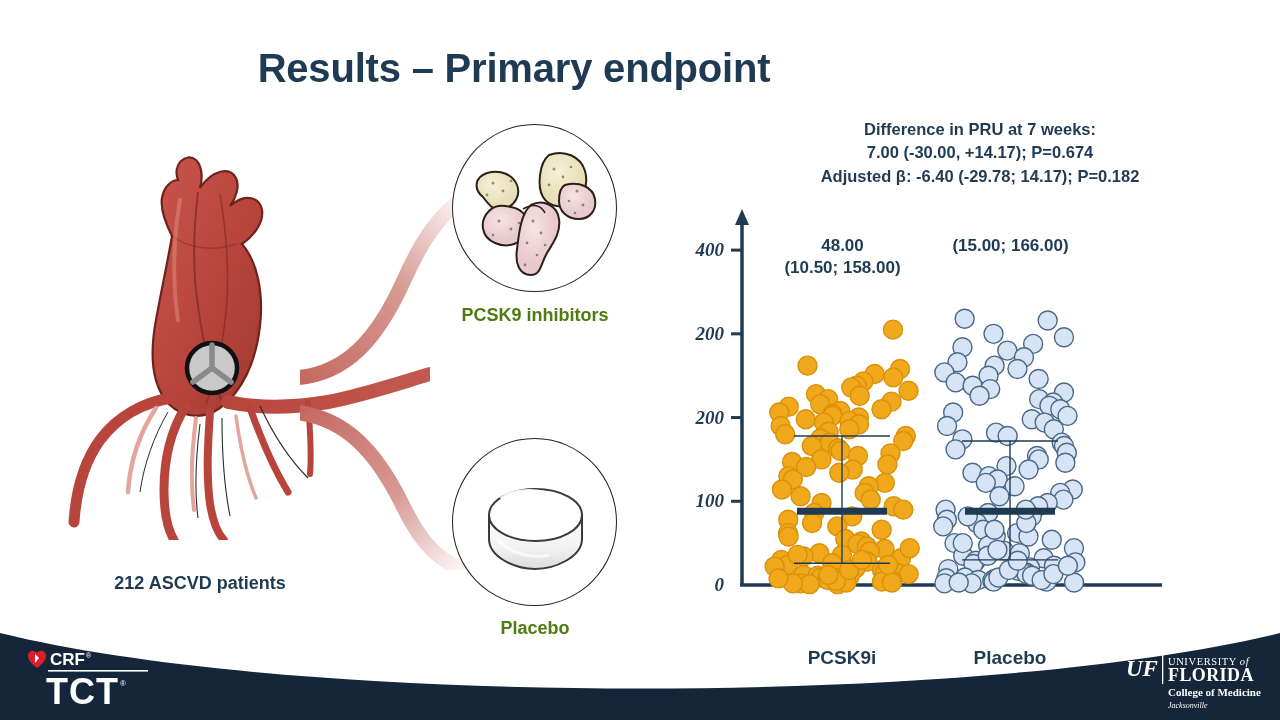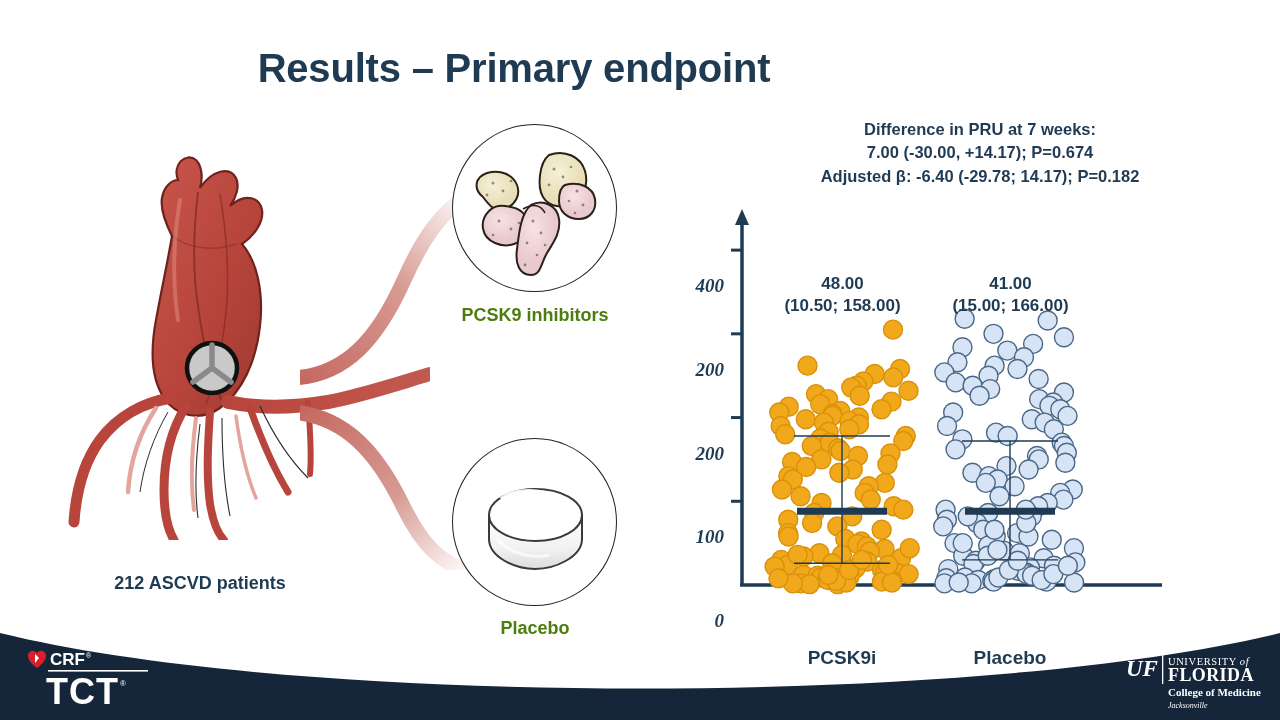--- a/index.html
+++ b/index.html
@@ -44,29 +44,29 @@
   #stats-block{
     position:absolute;left:700px;top:118px;width:560px;text-align:center;
     font-size:16.5px;font-weight:bold;color:#1f3a53;line-height:1.42;
   }
 
   
   #chart{position:absolute;left:670px;top:195px;width:510px;height:420px;}
   .ytick-label{
     position:absolute;right:0;font-family:"Liberation Serif",serif;
     font-style:italic;font-weight:bold;font-size:19px;color:#1f3a53;
-    text-align:right;width:48px;transform:translateY(-50%);margin-top:36px;
+    text-align:right;width:48px;transform:translateY(-50%);
   }
   .group-label{
     position:absolute;text-align:center;width:150px;
     font-size:19px;font-weight:bold;color:#1f3a53;margin-top:48px;
   }
   .median-block{
     position:absolute;text-align:center;width:175px;
-    font-size:17px;font-weight:bold;color:#1f3a53;line-height:1.3;margin-top:38px;
+    font-size:17px;font-weight:bold;color:#1f3a53;line-height:1.3;
   }
 
   
   #footer-bar{position:absolute;left:0;top:615px;width:1280px;height:105px;}
   #crf-tct-logo{position:absolute;left:24px;top:648px;width:150px;height:58px;}
   #uf-logo{position:absolute;left:1124px;top:650px;width:140px;height:60px;}
 </style>
 </head>
 <body>
 
@@ -475,21 +475,20 @@
     <div id="group-layer">
         <div class="group-label" style="left: 97px; top: 404px;">PCSK9i</div>
         <div class="group-label" style="left: 265px; top: 404px;">Placebo</div>
       </div>
     <div id="median-layer">
         <div class="median-block" style="left: 85px; top: 40px;">
           <div>48.00</div>
           <div>(10.50; 158.00)</div>
         </div>
         <div class="median-block" style="left: 253px; top: 40px;">
-          <div>41.00</div>
           <div>(15.00; 166.00)</div>
         </div>
       </div>
   </div>
 
   <div id="footer-bar">
     <svg viewBox="0 0 1280 105" width="1280" height="105" preserveAspectRatio="none">
       <path d="M0,18 C300,92 980,92 1280,18 L1280,105 L0,105 Z" fill="#15263b"></path>
     </svg>
   </div>

